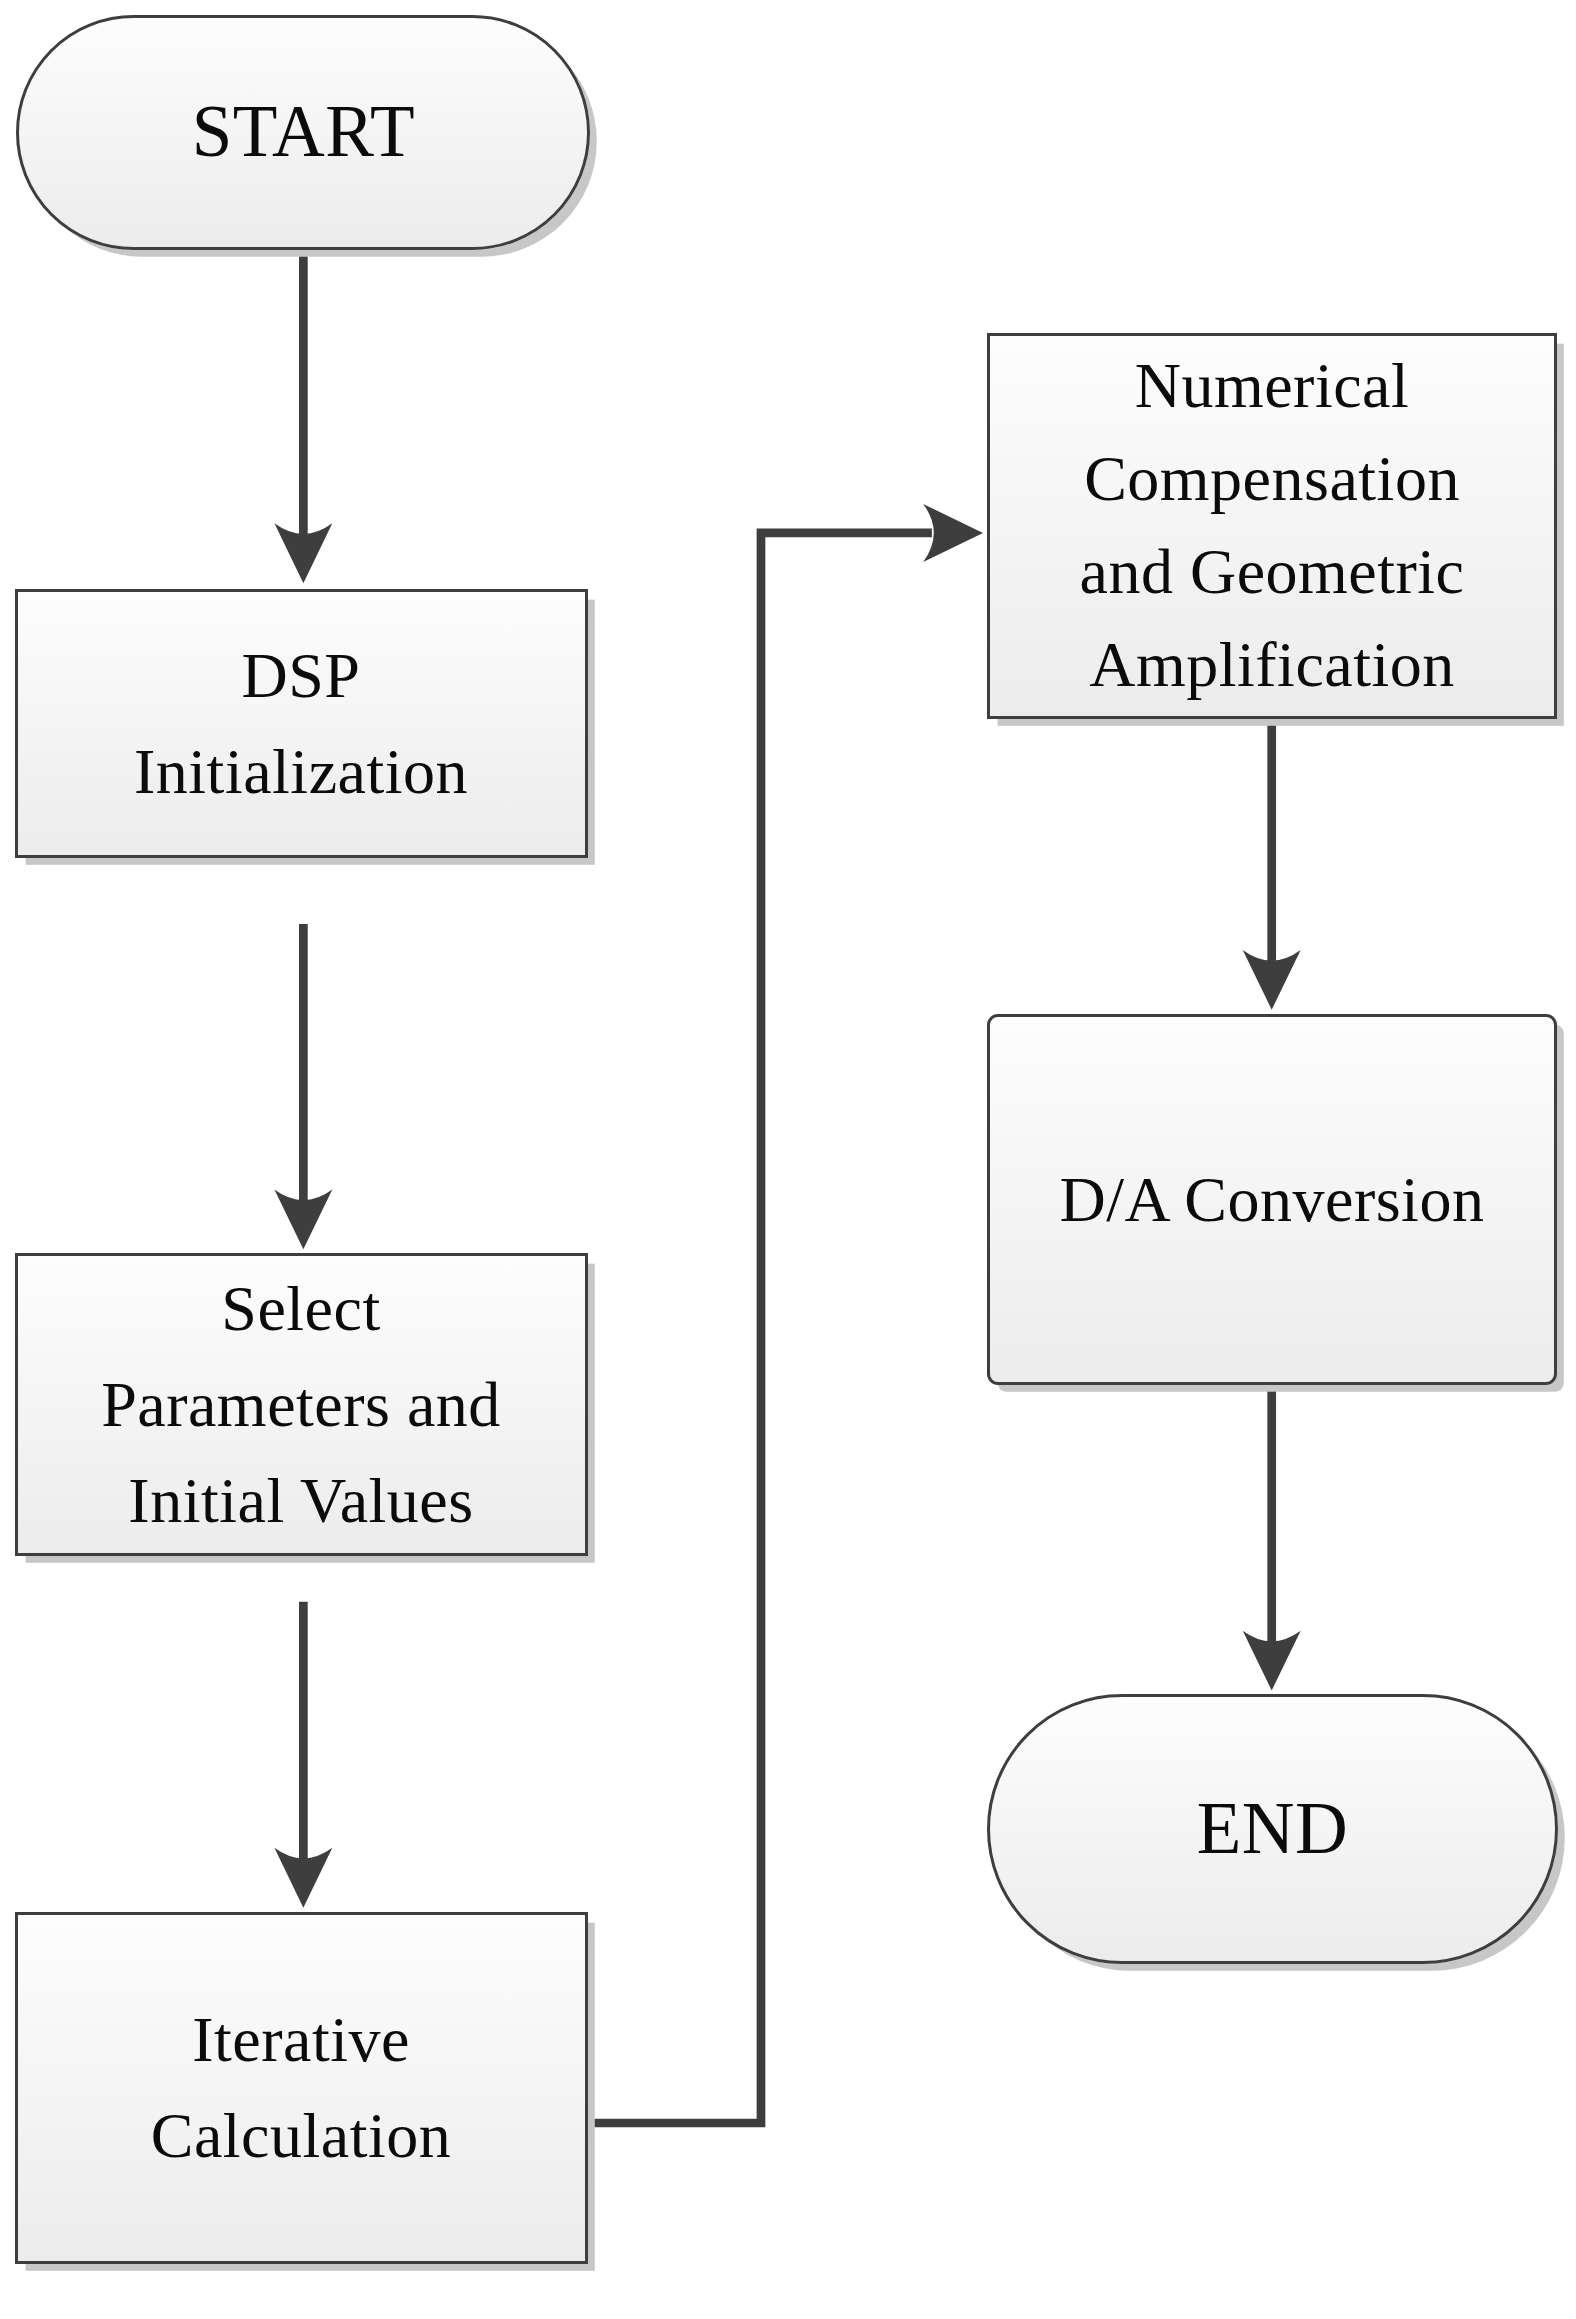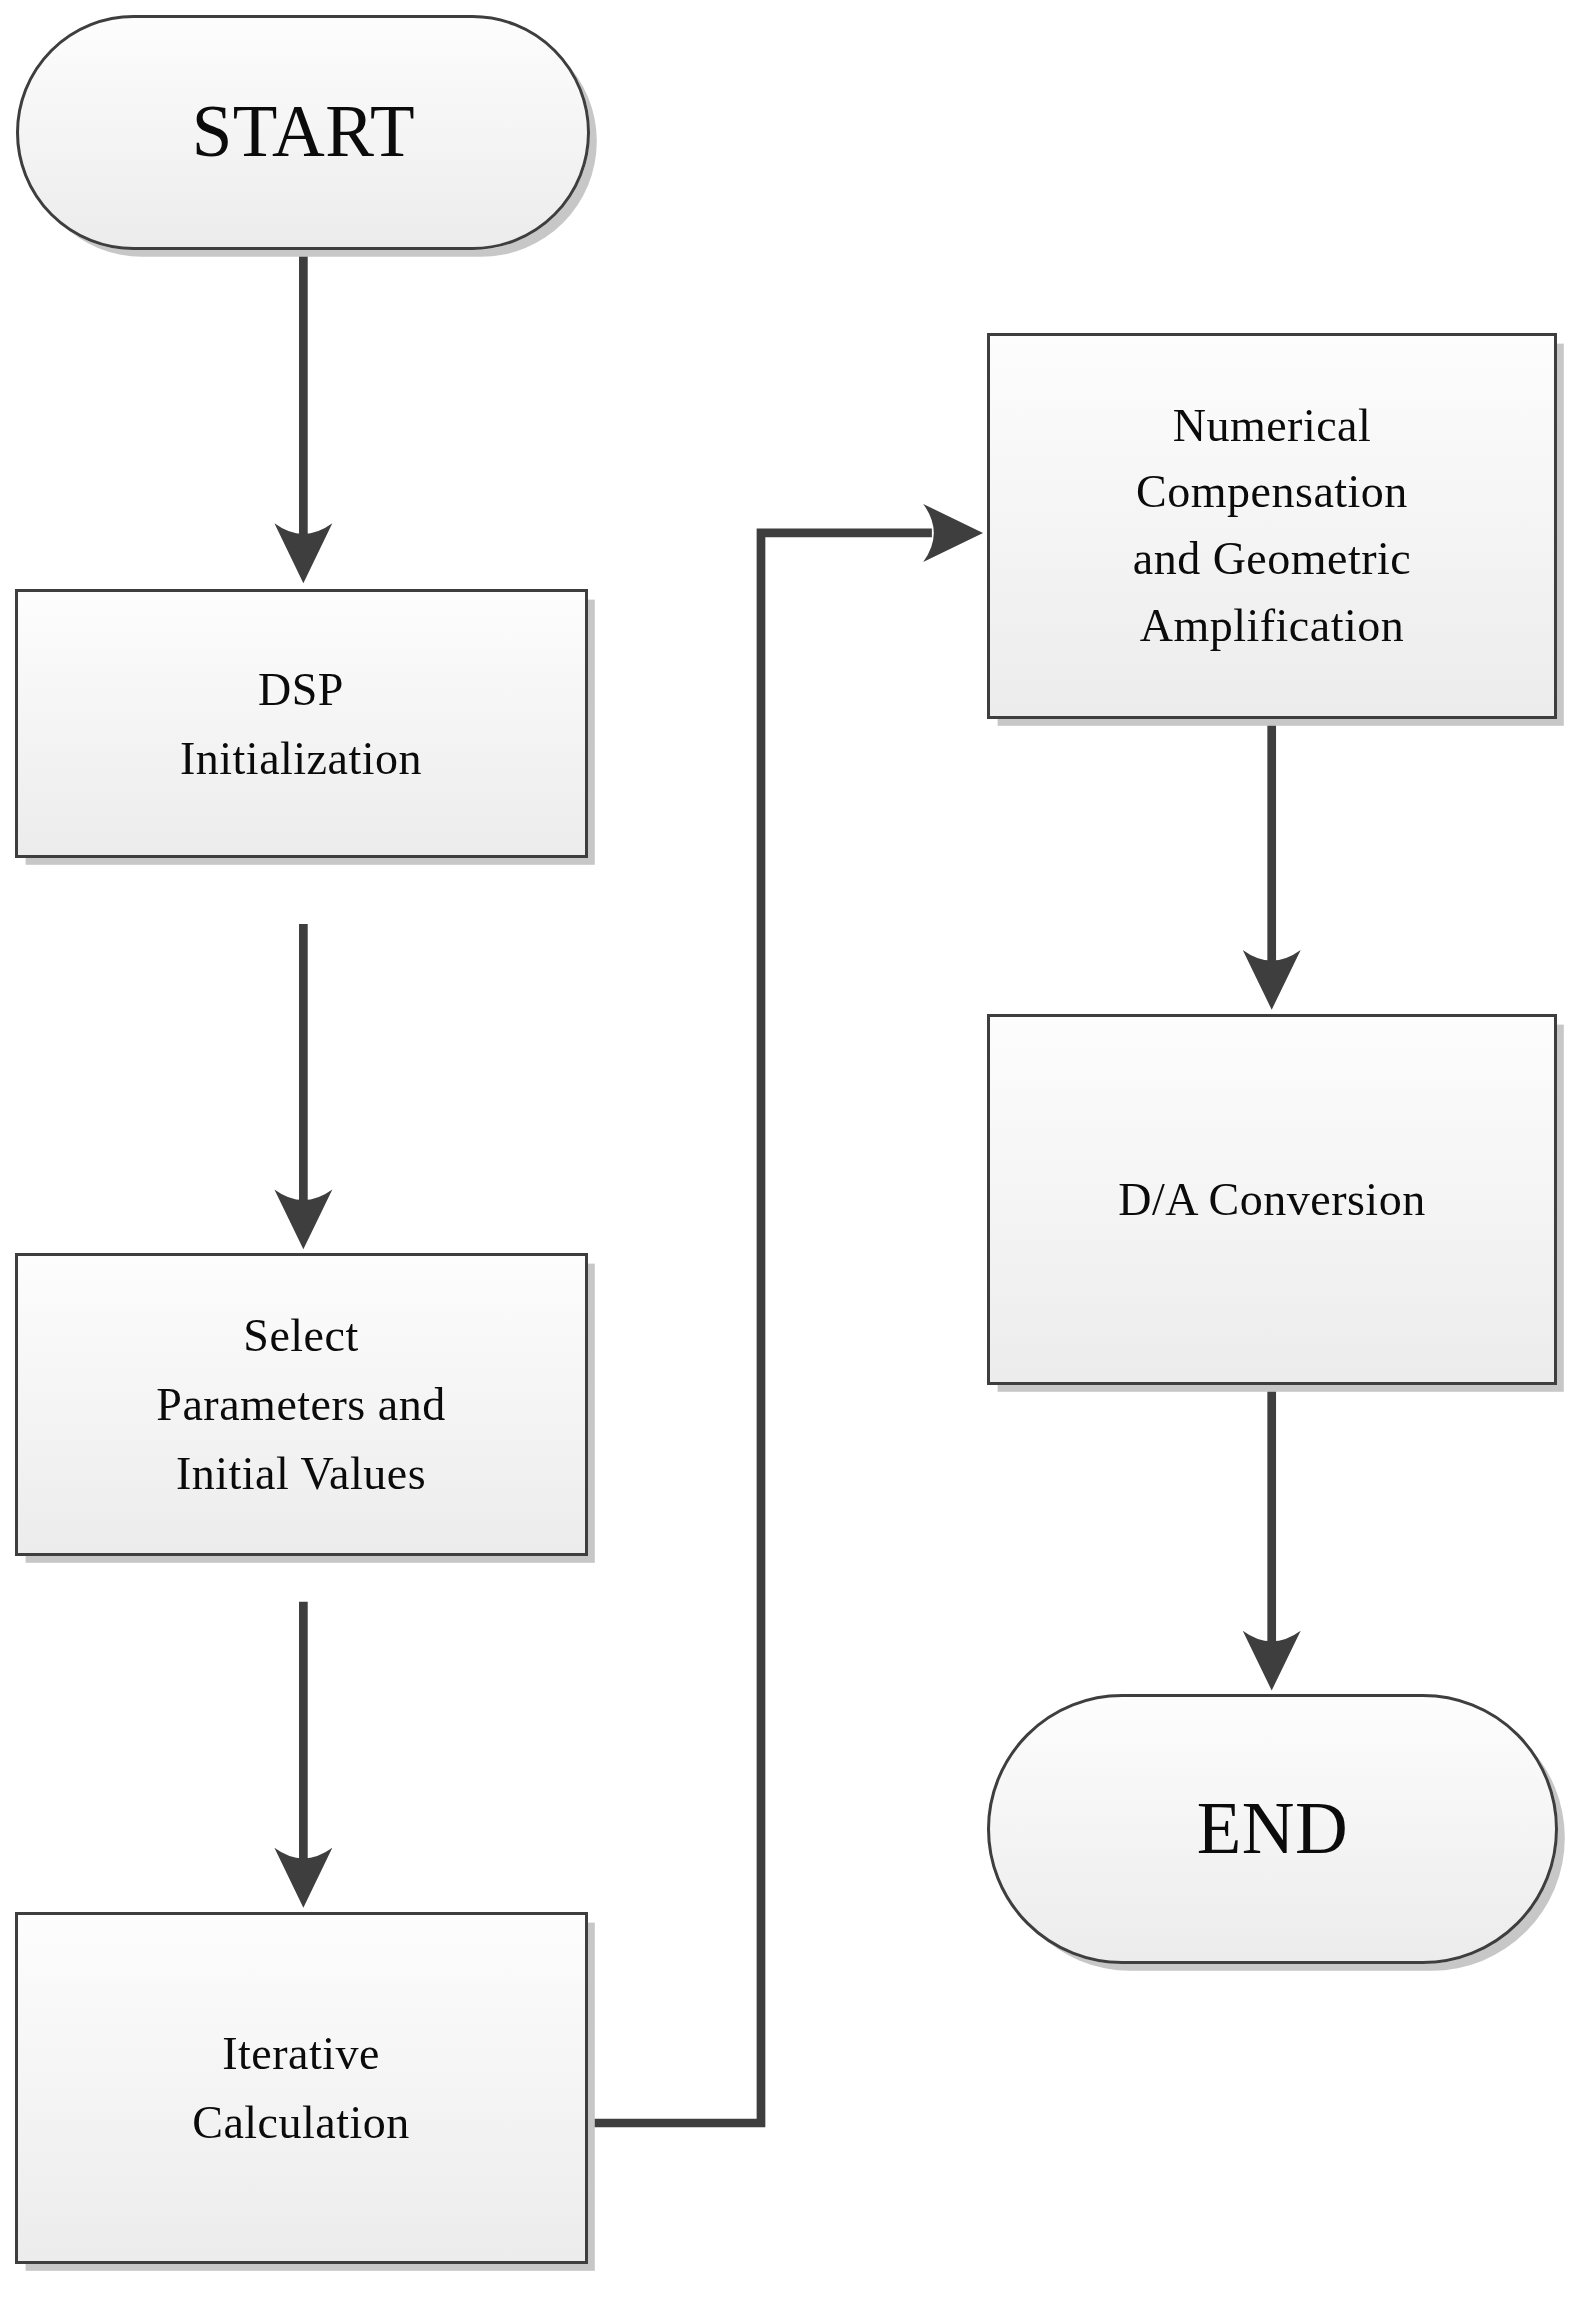--- a/index.html
+++ b/index.html
@@ -19,33 +19,33 @@
     box-shadow: 8.7px 8.7px 0 -1.9px var(--shadow-color, rgba(195,195,195,0.55));
     display: flex;
     align-items: center;
     justify-content: center;
     text-align: center;
     color: var(--text-color, #0b0b0b);
   }
   .terminator { border-radius: 965px; }
   .label {
     white-space: pre-line;
-    font-size: 46px;
+    font-size: 64px;
     line-height: 1.5;
     letter-spacing: 0.5px;
   }
   .terminator .label { font-size: 73px; line-height: 1.1; }
   .label.tight { line-height: 1.45; }
 
   #start     { left: 16.4px;   top: 14.5px;   width: 574px; height: 235px; }
   #dsp       { left: 14.5px;   top: 589px;  width: 573px; height: 269px; }
   #select    { left: 14.5px;   top: 1253px; width: 573px; height: 303px; }
   #iter      { left: 14.5px;   top: 1912px; width: 573px; height: 352px; }
   #numcomp   { left: 987px; top: 333px;  width: 570px; height: 386px; }
-  #da        { left: 987px; top: 1014px; width: 570px; height: 371px; }
+  #da        { left: 987px; top: 1014px; width: 570px; height: 371px; border-radius: 11px; }
   #end       { left: 987px; top: 1694px; width: 571px; height: 270px; }
 
   svg.connectors {
     position: absolute;
     left: 0; top: 0;
     width: 1577px; height: 2319px;
   }
   .shaft { fill: none; stroke: var(--line-color, #3e3e3e); stroke-width: 9; }
   .head  { fill: var(--line-color, #3e3e3e); stroke: none; }
 </style>

